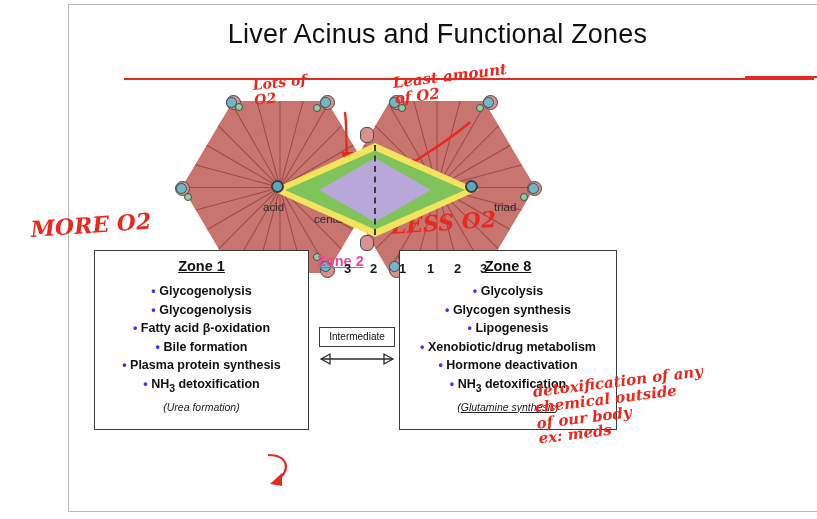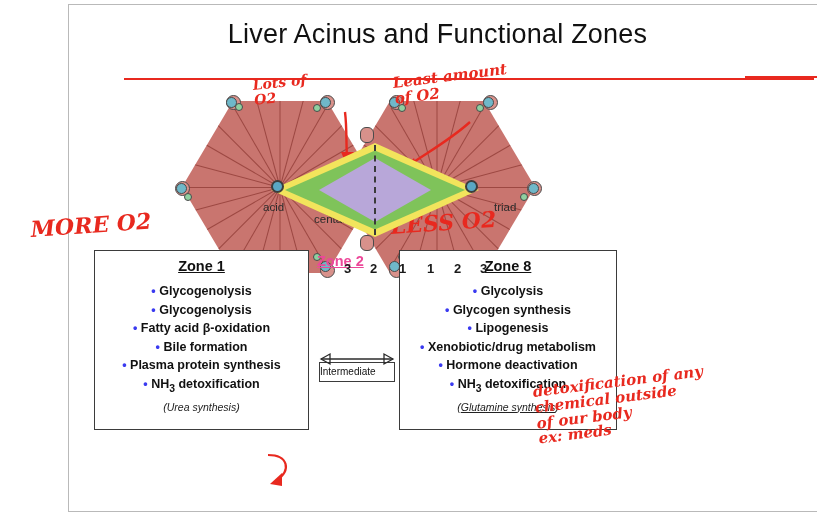--- a/index.html
+++ b/index.html
@@ -217,26 +217,25 @@
     font-size: 14.5px;
     font-weight: bold;
     text-decoration: underline;
     color: #ec4899;
   }
   #intermediate {
     position: absolute;
     left: 250px; top: 322px;
     width: 76px; height: 20px;
     border: 1.2px solid #3b3b3b;
-    text-align: left;
+    text-align: center;
     font-size: 10px;
     line-height: 18px;
     color: #111;
     background: #fff;
-    margin-top: 35px;
   }
   #arrow-lr {
     position: absolute;
     left: 244px; top: 346px;
     width: 88px; height: 16px;
   }
 
   
   .hand {
     position: absolute;
@@ -386,21 +385,21 @@
   <div class="zbox" id="box1">
     <div class="zbox-title">Zone 1</div>
     <ul class="zlist">
       <li><span class="bullet">•</span> <span>Glycogenolysis</span></li>
       <li><span class="bullet">•</span> <span>Glycogenolysis</span></li>
       <li><span class="bullet">•</span> <span>Fatty acid β-oxidation</span></li>
       <li><span class="bullet">•</span> <span>Bile formation</span></li>
       <li><span class="bullet">•</span> <span>Plasma protein synthesis</span></li>
       <li><span class="bullet">•</span> NH<sub>3</sub> detoxification</li>
     </ul>
-    <div class="sub-note">(Urea synthesis)</div>
+    <div class="sub-note">(Urea formation)</div>
   </div>
 
   <div id="zone2-title">Zone 2</div>
   <div id="intermediate">Intermediate</div>
   <svg id="arrow-lr" viewBox="0 0 88 16">
     <line x1="8" y1="8" x2="80" y2="8" stroke="#2b2b2b" stroke-width="1.3"></line>
     <polygon points="8,8 17,3 17,13" fill="none" stroke="#2b2b2b" stroke-width="1.3"></polygon>
     <polygon points="80,8 71,3 71,13" fill="none" stroke="#2b2b2b" stroke-width="1.3"></polygon>
   </svg>
 

